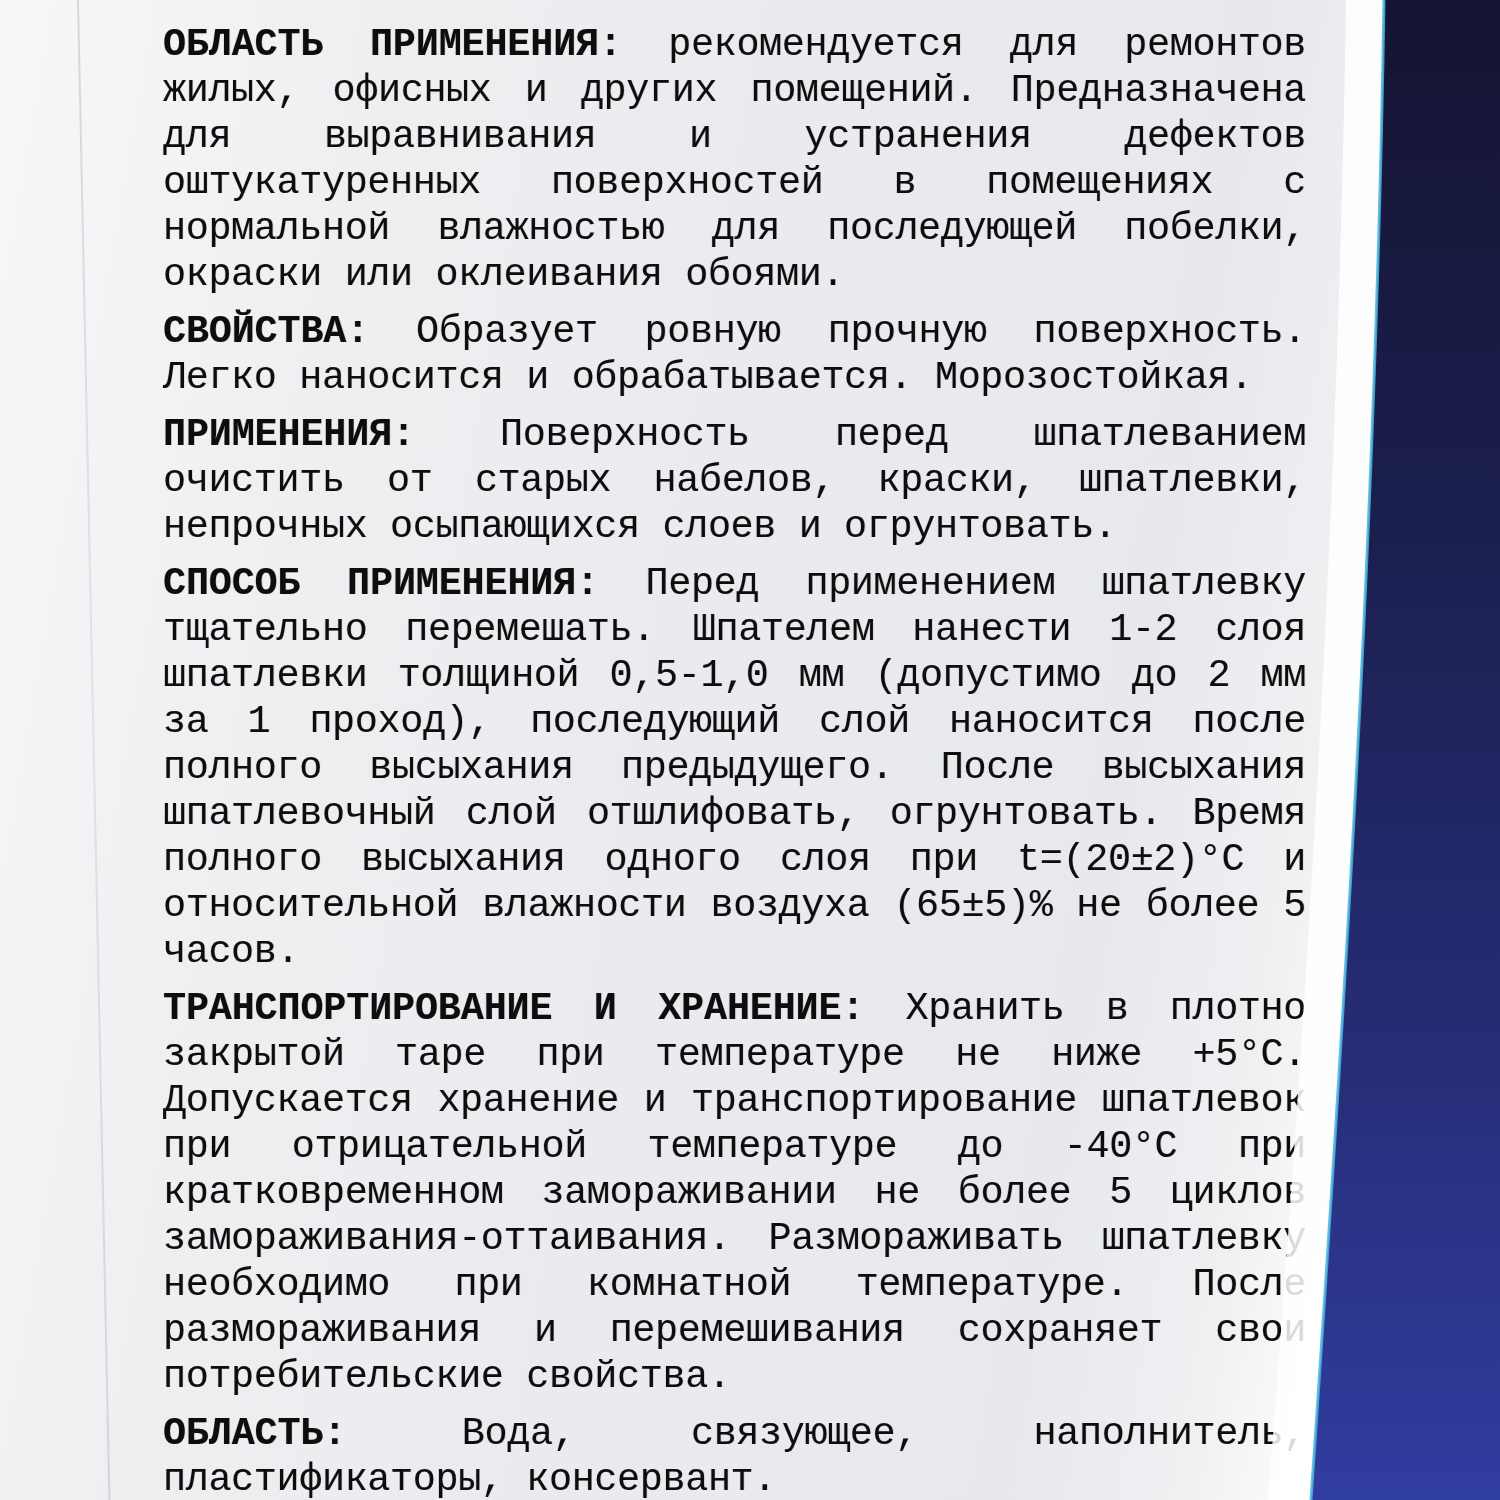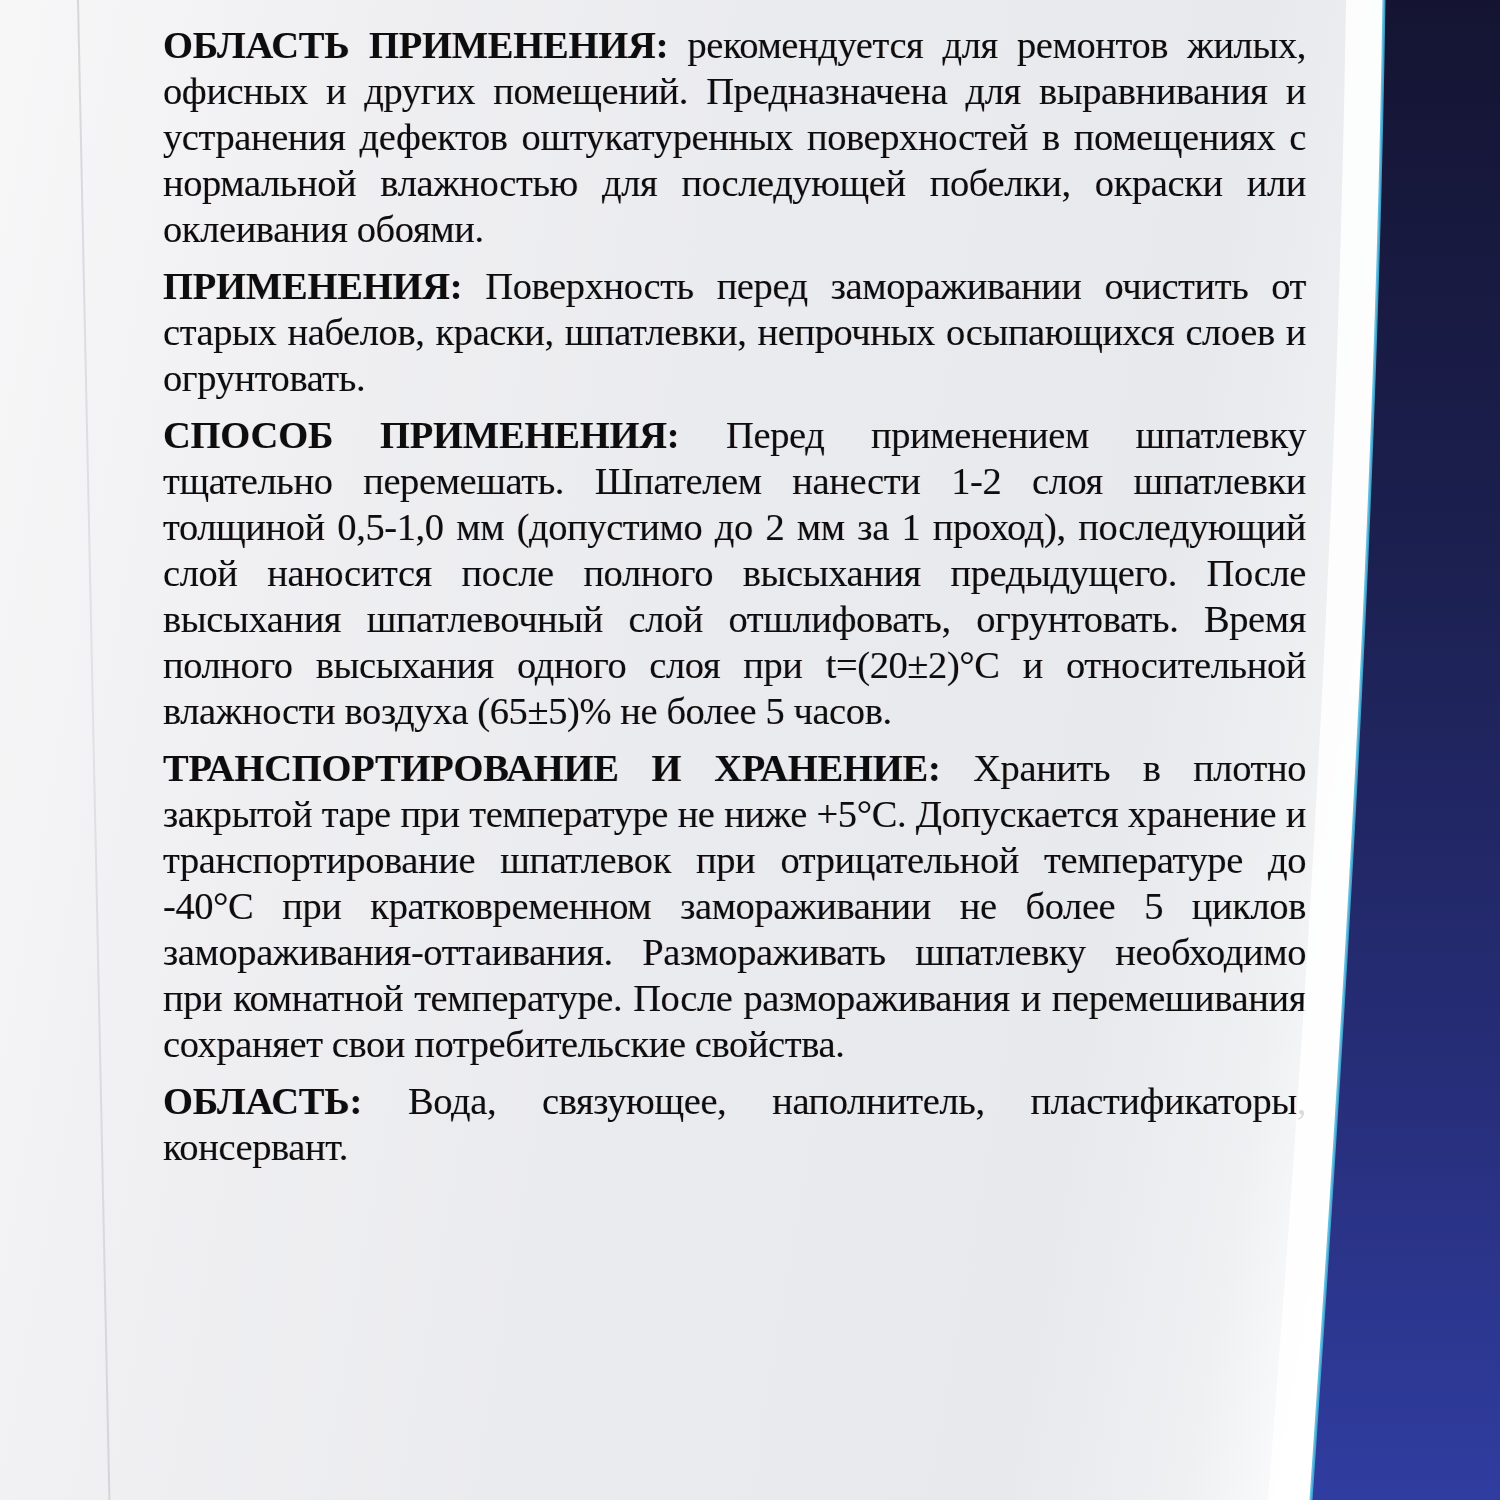--- a/index.html
+++ b/index.html
@@ -7,21 +7,21 @@
     padding: 0;
     width: 1500px;
     height: 1500px;
     background: #ffffff;
   }
   .photo {
     position: relative;
     width: 1500px;
     height: 1500px;
     overflow: hidden;
-    font-family: Liberation Serif, serif;
+    font-family: Liberation Mono, monospace;
     color: var(--text-color, #0e0d0d);
     background: linear-gradient(100deg,
       #f7f7f8 0%,
       #efeff2 22%,
       #eaebee 45%,
       #e8e9ed 72%,
       #eef0f2 82%,
       #fbfbfc 88%,
       #ffffff 93%);
   }
@@ -70,22 +70,23 @@
 <body>
 
 <div class="photo">
 
   <div class="crease"></div>
 
   <div class="label-text">
 
     <p class="section"><b class="hdr">ОБЛАСТЬ ПРИМЕНЕНИЯ:</b> <span>рекомендуется для ремонтов жилых, офисных и других помещений. Предназначена для выравнивания и устранения дефектов оштукатуренных поверхностей в помещениях с нормальной влажностью для последующей побелки, окраски или оклеивания обоями.</span></p>
 
+    <p class="section"><b class="hdr">СВОЙСТВА:</b> <span>Образует ровную прочную поверхность. Легко наносится и обрабатывается. Морозостойкая.</span></p>
 
-    <p class="section"><b class="hdr">ПРИМЕНЕНИЯ:</b> <span>Поверхность перед замораживании очистить от старых набелов, краски, шпатлевки, непрочных осыпающихся слоев и огрунтовать.</span></p>
+    <p class="section"><b class="hdr">ПРИМЕНЕНИЯ:</b> <span>Поверхность перед шпатлеванием очистить от старых набелов, краски, шпатлевки, непрочных осыпающихся слоев и огрунтовать.</span></p>
 
     <p class="section"><b class="hdr">СПОСОБ ПРИМЕНЕНИЯ:</b> <span>Перед применением шпатлевку тщательно перемешать. Шпателем нанести 1-2 слоя шпатлевки толщиной 0,5-1,0 мм (допустимо до 2 мм за 1 проход), последующий слой наносится после полного высыхания предыдущего. После высыхания шпатлевочный слой отшлифовать, огрунтовать. Время полного высыхания одного слоя при t=(20±2)°С и относительной влажности воздуха (65±5)% не более 5 часов.</span></p>
 
     <p class="section"><b class="hdr">ТРАНСПОРТИРОВАНИЕ И ХРАНЕНИЕ:</b> <span>Хранить в плотно закрытой таре при температуре не ниже +5°С. Допускается хранение и транспортирование шпатлевок при отрицательной температуре до -40°С при кратковременном замораживании не более 5 циклов замораживания-оттаивания. Размораживать шпатлевку необходимо при комнатной температуре. После размораживания и перемешивания сохраняет свои потребительские свойства.</span></p>
 
 
     <p class="section"><b class="hdr">ОБЛАСТЬ:</b> <span>Вода, связующее, наполнитель, пластификаторы, консервант.</span></p>
 
   </div>
 

